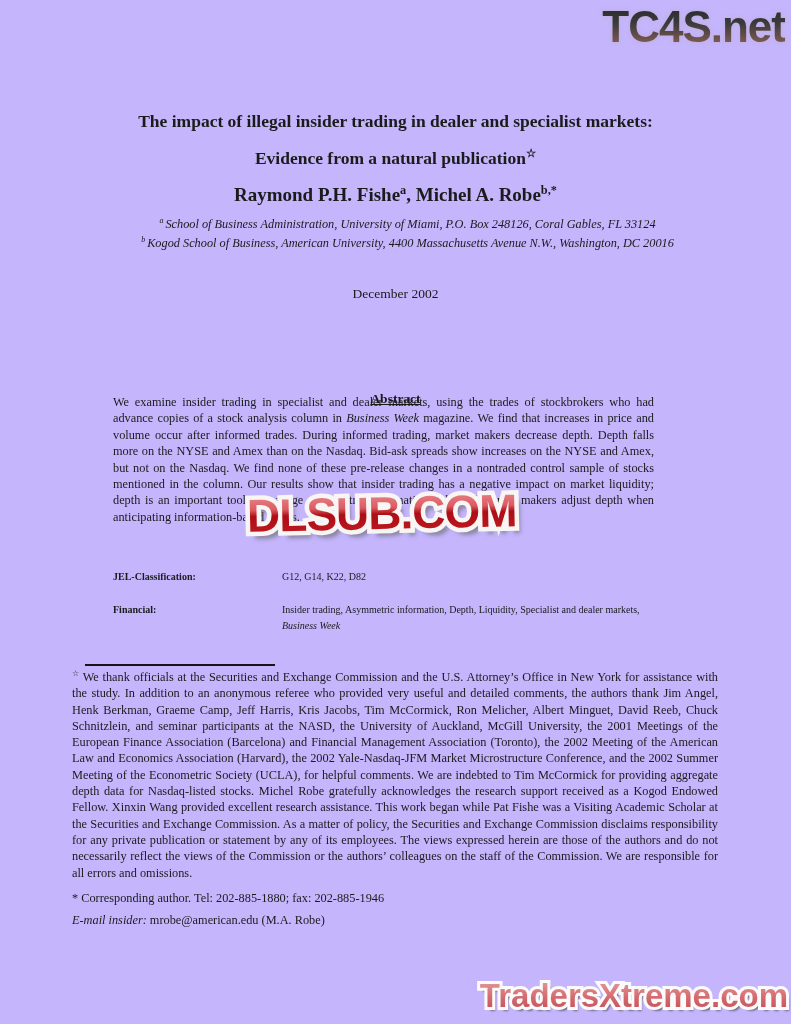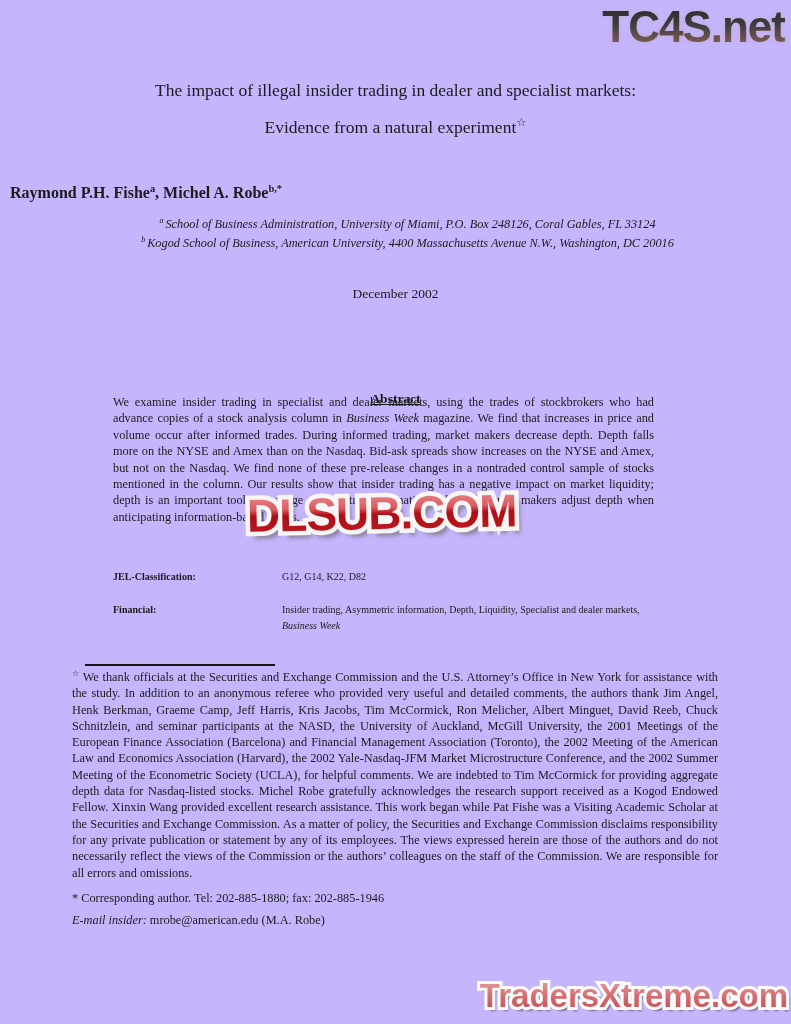--- a/index.html
+++ b/index.html
@@ -45,24 +45,24 @@
     color:transparent; -webkit-text-stroke:6px #fbfbfb;
     text-shadow:3px 4px 2px rgba(85,85,85,.75);
   }
   .wm-bottom .over {
     background:linear-gradient(180deg,#e5a3a5 0%, #d4696e 55%, #bf4a50 100%);
     -webkit-background-clip:text; background-clip:text;
     -webkit-text-fill-color:transparent;
   }
 
   
-  .title { position:absolute; top:72px; left:0; width:100%; text-align:center;
-           font-size:17.5px; font-weight:normal; line-height:37px; }
-  .authors { position:absolute; top:184px; left:0; width:100%; text-align:left;
-             font-size:16px; font-weight:bold;padding-left:10px; }
+  .title { position:absolute; top:103px; left:0; width:100%; text-align:center;
+           font-size:17.5px; font-weight:bold; line-height:37px; }
+  .authors { position:absolute; top:184px; left:0; width:100%; text-align:center;
+             font-size:19px; font-weight:bold; }
   .affils { position:absolute; top:215px; left:12px; width:100%; text-align:center;
             font-style:italic; font-size:12.3px; line-height:19px; }
   .date { position:absolute; top:286px; left:0; width:100%; text-align:center; font-size:13.5px; }
   .abs-head { position:absolute; top:363px; left:0; width:100%; text-align:center;
               font-size:13.5px; font-weight:bold; text-decoration:underline;margin-top:28px; }
   .abs-body { position:absolute; top:394px; left:113px; width:541px;
               font-size:12.3px; line-height:16.4px; text-align:justify; }
   .meta-row { position:absolute; left:113px; width:541px; display:flex; font-size:10px; line-height:16.4px;margin-top:28px; }
   .meta-row .lbl { font-weight:bold; width:169px; flex:0 0 169px; }
   .jel { top:541px; } .kw { top:574px; }
@@ -77,21 +77,21 @@
 </style>
 </head>
 <body>
 
 <div class="page">
 
   <div class="wm-top">TC4S.net</div>
 
   <div class="title">
     <div>The impact of illegal insider trading in dealer and specialist markets:</div>
-    <div><span>Evidence from a natural experiment</span><span class="sup">☆</span></div>
+    <div><span>Evidence from a natural publication</span><span class="sup">☆</span></div>
   </div>
 
   <div class="authors"><span>Raymond P.H. Fishe</span><span class="sup">a</span><span>, Michel A. Robe</span><span class="sup">b,*</span></div>
 
   <div class="affils">
     <div><span class="sup">a </span><span>School of Business Administration, University of Miami, P.O. Box 248126, Coral Gables, FL 33124</span></div>
     <div><span class="sup">b </span><span>Kogod School of Business, American University, 4400 Massachusetts Avenue N.W., Washington, DC 20016</span></div>
   </div>
 
   <div class="date">December 2002</div>

